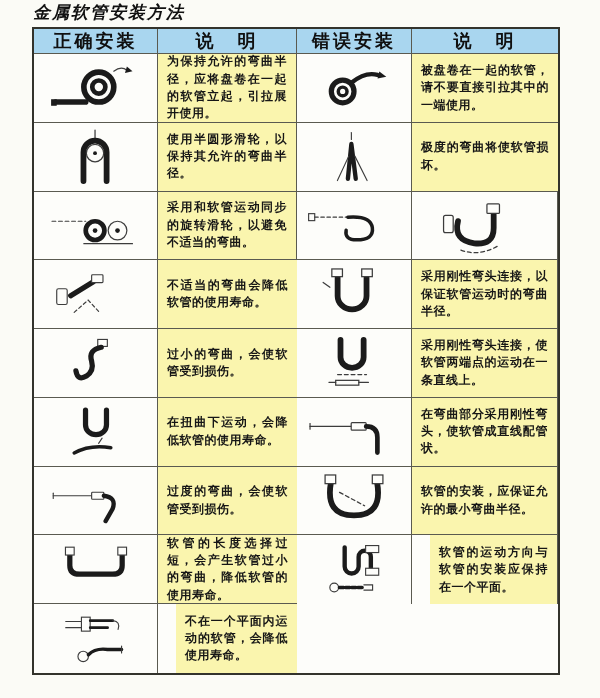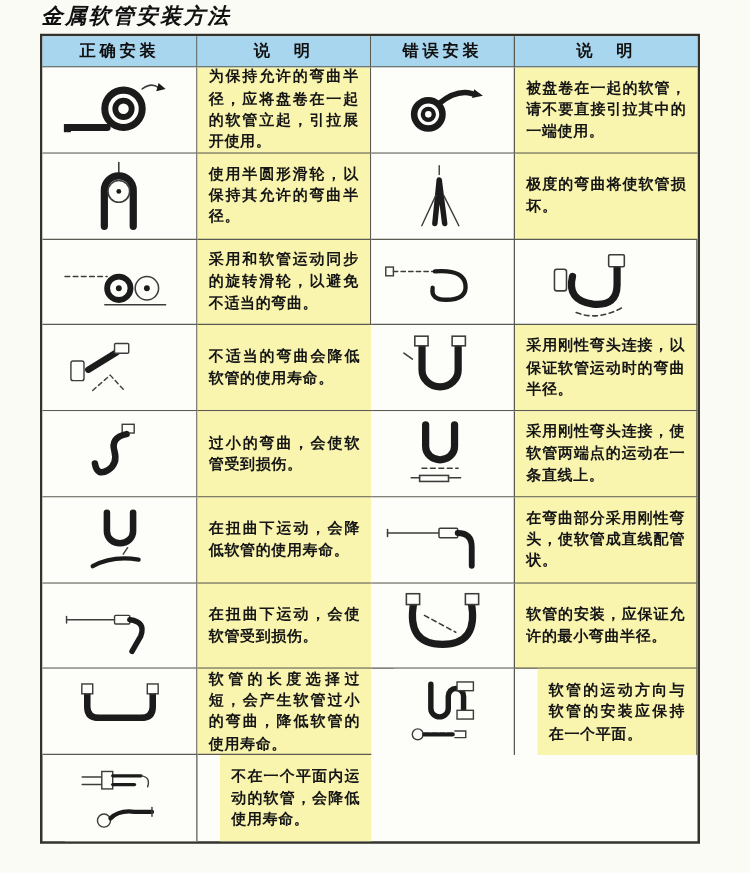--- a/index.html
+++ b/index.html
@@ -37,21 +37,21 @@
   .c{
     border-right:1px solid var(--bd-inner);
     border-bottom:1px solid var(--bd-inner);
     overflow:hidden;
   }
   .lc{border-right:none;}
   .lr{border-bottom:none;margin-left:18px;}
   .hd{
     background:#a9d6ef;
     display:flex;align-items:center;justify-content:center;
-    font-size:13px;font-weight:700;color:#101010;
+    font-size:18px;font-weight:700;color:#101010;
     letter-spacing:3px;
   }
   .img{
     background:#fdfdfa;
     display:flex;align-items:center;justify-content:center;
   }
   .desc{
     background:#faf5ae;
     display:flex;align-items:center;
     padding:5px 9px;
@@ -200,21 +200,21 @@
   </div>
   <div class="c desc">在弯曲部分采用刚性弯头，使软管成直线配管状。</div>
   <div class="c img">
     <svg width="96" height="58" viewBox="0 0 110 62">
       <path class="thin" d="M6 25 H52"></path>
       <path class="thin" d="M6 22 V28"></path>
       <rect class="fit" x="50" y="21" width="14" height="8" rx="1"></rect>
       <path class="hose" d="M64 25 Q79 27 74 40 L66 54" stroke-width="5"></path>
     </svg>
   </div>
-  <div class="c desc lc">在扭曲下运动，会使软管受到损伤。</div>
+  <div class="c desc lc">过度的弯曲，会使软管受到损伤。</div>
 
   <div class="c img">
     <svg width="106" height="60" viewBox="0 0 110 62">
       <path class="hose" d="M31 12 Q25 46 55 46 Q85 46 79 12" stroke-width="6"></path>
       <rect class="fit" x="25" y="4" width="11" height="9"></rect>
       <rect class="fit" x="74" y="4" width="11" height="9"></rect>
       <path class="thin dash" d="M40 22 L66 36"></path>
     </svg>
   </div>
   <div class="c desc">软管的安装，应保证允许的最小弯曲半径。</div>

